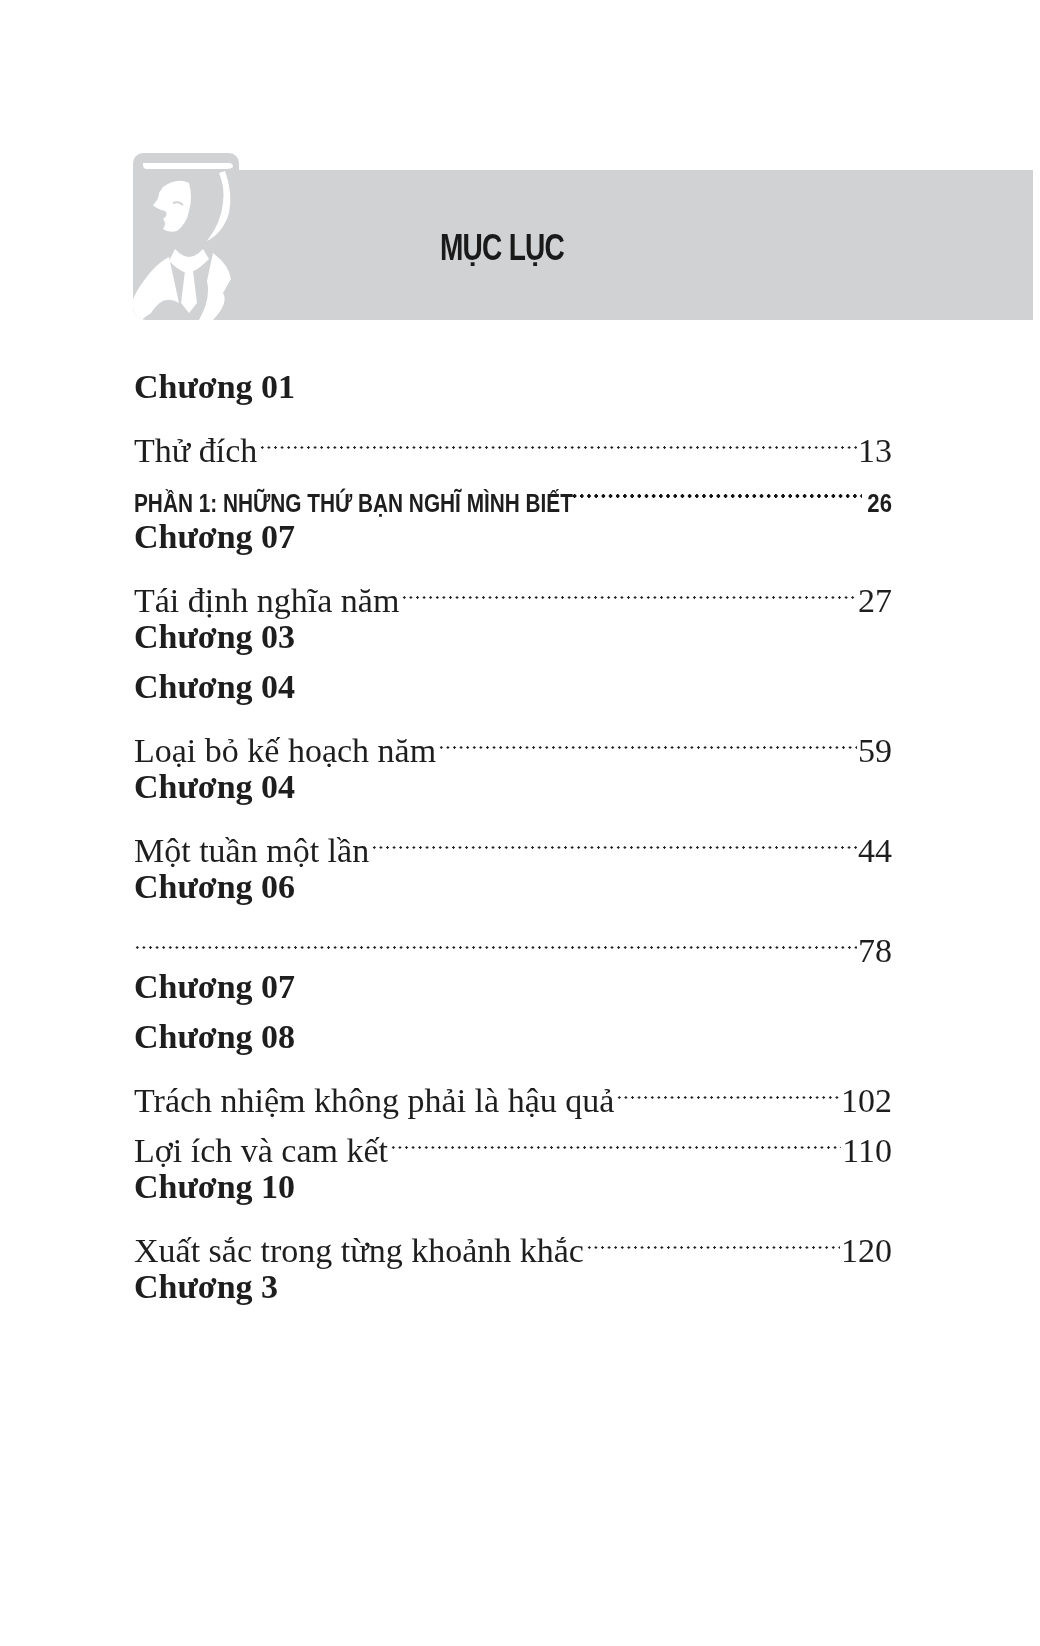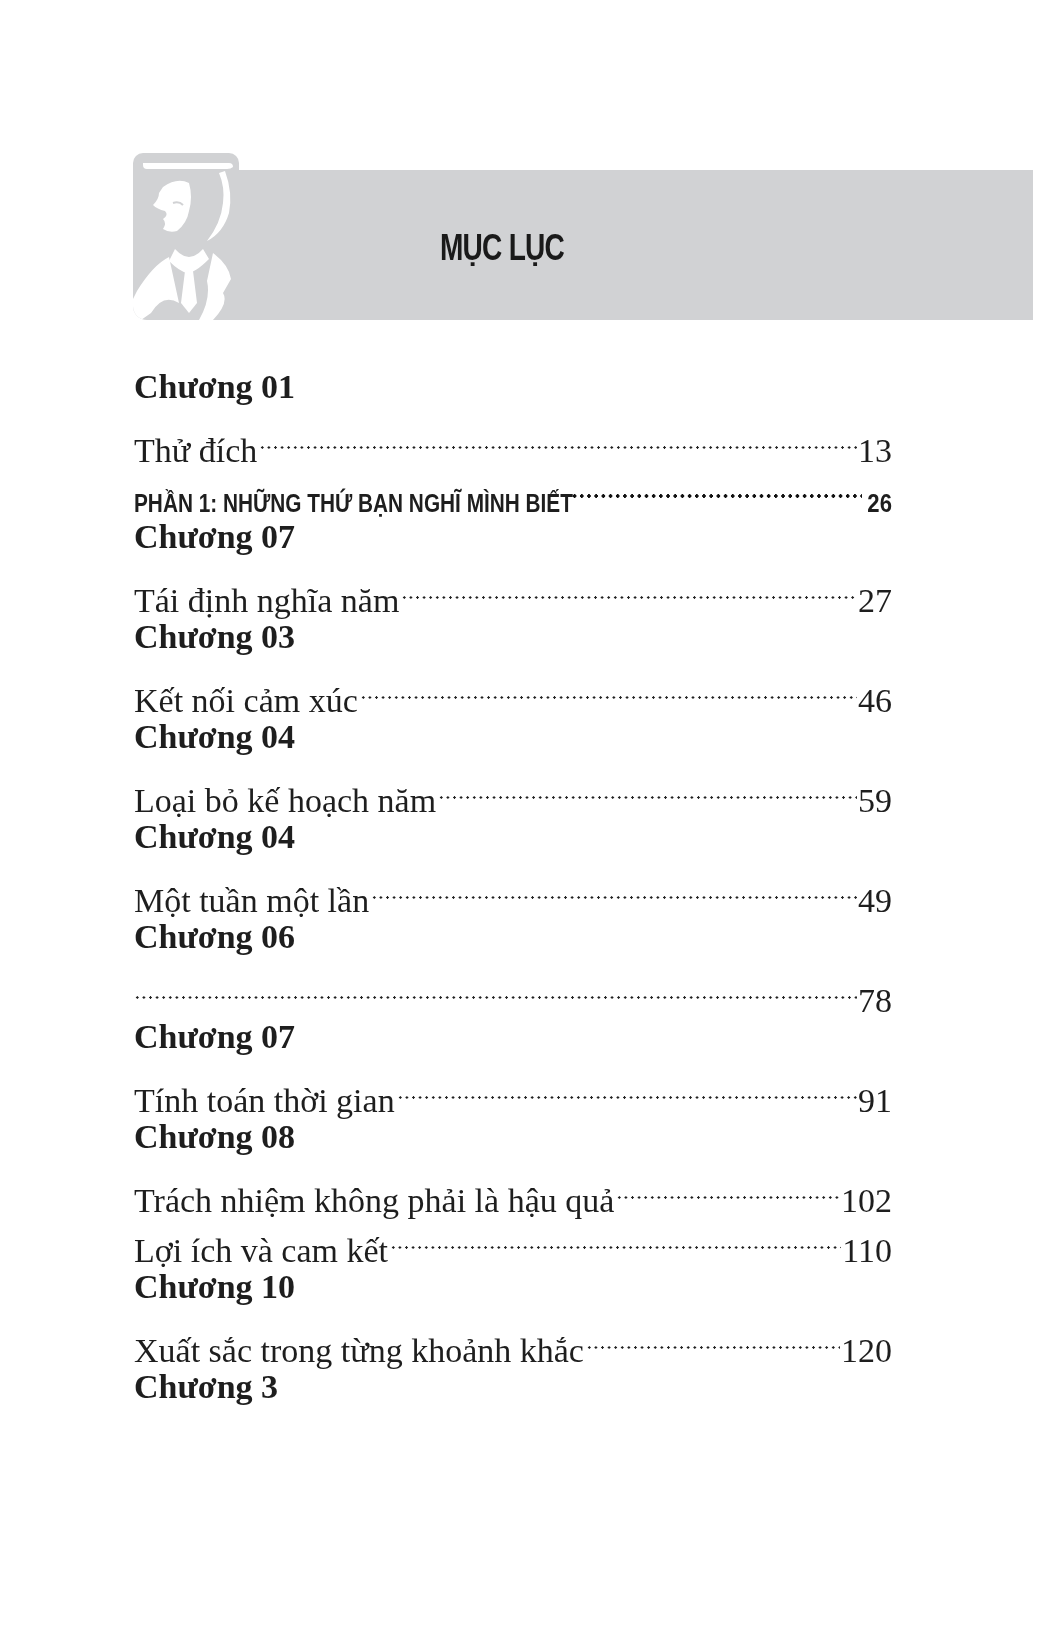--- a/index.html
+++ b/index.html
@@ -87,48 +87,38 @@
     <span class="leader"></span>
     <span class="page">26</span>
   </div>
   <div class="row chapter">Chương 07</div>
   <div class="row entry">
     <span class="label">Tái định nghĩa năm</span>
     <span class="leader"></span>
     <span class="page">27</span>
   </div>
   <div class="row chapter">Chương 03</div>
-  <div class="row entry">
-    <span class="label">Kết nối cảm xúc</span>
-    <span class="leader"></span>
-    <span class="page">46</span>
-  </div>
   <div class="row chapter">Chương 04</div>
   <div class="row entry">
     <span class="label">Loại bỏ kế hoạch năm</span>
     <span class="leader"></span>
     <span class="page">59</span>
   </div>
   <div class="row chapter">Chương 04</div>
   <div class="row entry">
     <span class="label">Một tuần một lần</span>
     <span class="leader"></span>
-    <span class="page">49</span>
+    <span class="page">44</span>
   </div>
   <div class="row chapter">Chương 06</div>
   <div class="row entry">
     <span class="leader"></span>
     <span class="page">78</span>
   </div>
   <div class="row chapter">Chương 07</div>
-  <div class="row entry">
-    <span class="label">Tính toán thời gian</span>
-    <span class="leader"></span>
-    <span class="page">91</span>
-  </div>
   <div class="row chapter">Chương 08</div>
   <div class="row entry">
     <span class="label">Trách nhiệm không phải là hậu quả</span>
     <span class="leader"></span>
     <span class="page">102</span>
   </div>
   <div class="row entry">
     <span class="label">Lợi ích và cam kết</span>
     <span class="leader"></span>
     <span class="page">110</span>

